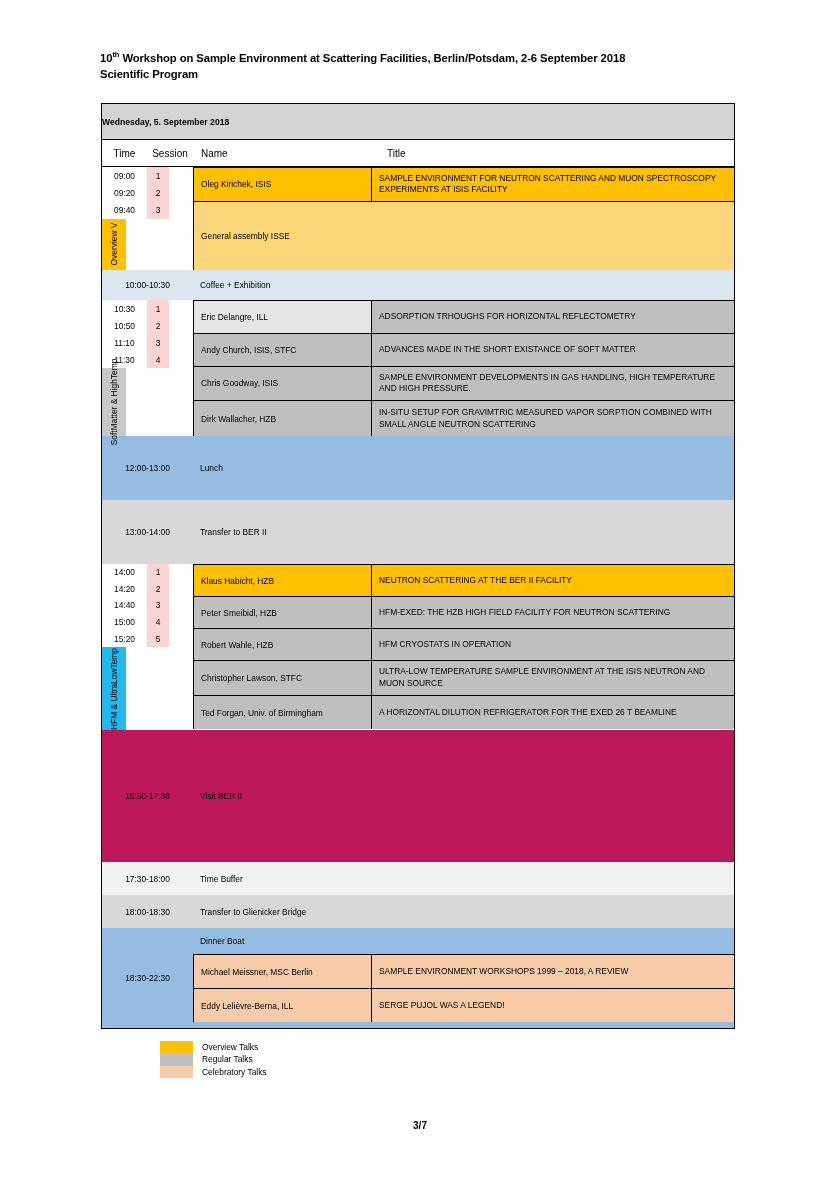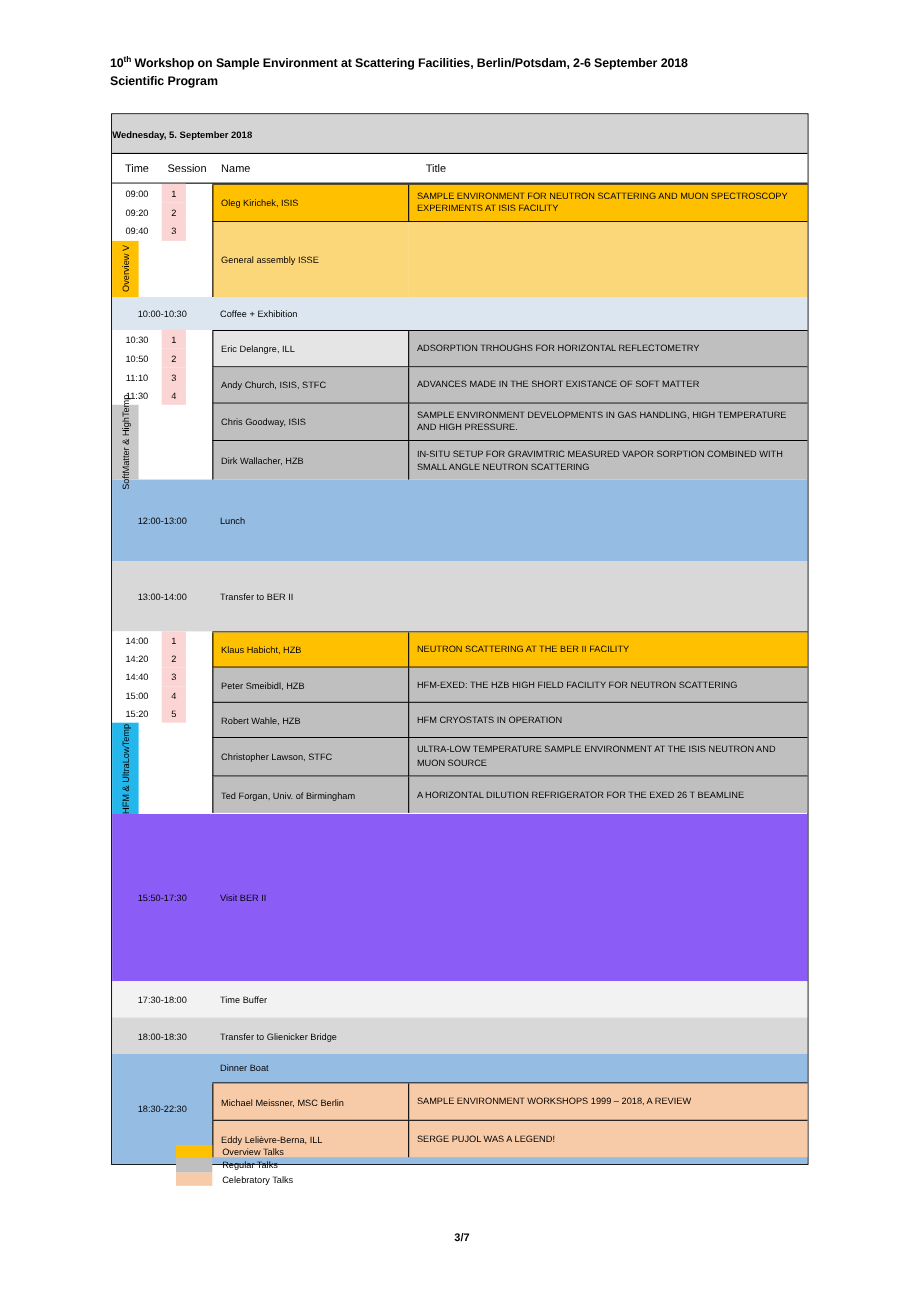--- a/index.html
+++ b/index.html
@@ -339,21 +339,21 @@
             <div class="talkrow" style="height: 35px;">
               <div class="c-name" style="background: rgb(191, 191, 191);">Chris Goodway, ISIS</div>
               <div class="c-title" style="background: rgb(191, 191, 191);">SAMPLE ENVIRONMENT DEVELOPMENTS IN GAS HANDLING, HIGH TEMPERATURE AND HIGH PRESSURE.</div>
             </div>
             <div class="talkrow" style="height: 35px;">
               <div class="c-name" style="background: rgb(191, 191, 191);">Dirk Wallacher, HZB</div>
               <div class="c-title" style="background: rgb(191, 191, 191);">IN-SITU SETUP FOR GRAVIMTRIC MEASURED VAPOR SORPTION COMBINED WITH SMALL ANGLE NEUTRON SCATTERING</div>
             </div>
           </div>
         </div>
-        <div class="break-row" style="height: 74px; background: rgb(149, 188, 227);">
+        <div class="break-row" style="height: 64px; background: rgb(149, 188, 227);">
           <div class="break-time">12:00-13:00</div>
           <div class="break-label">Lunch</div>
         </div>
         <div class="break-row" style="height: 64px; background: rgb(216, 216, 216);">
           <div class="break-time">13:00-14:00</div>
           <div class="break-label">Transfer to BER II</div>
         </div>
         <div class="session-block" style="height: 166px;">
           <div class="sb-left">
             <div style="display: flex; flex-direction: column; width: 67px; height: 100%;">
@@ -398,21 +398,21 @@
             <div class="talkrow" style="height: 35px;">
               <div class="c-name" style="background: rgb(191, 191, 191);">Christopher Lawson, STFC</div>
               <div class="c-title" style="background: rgb(191, 191, 191);">ULTRA-LOW TEMPERATURE SAMPLE ENVIRONMENT AT THE ISIS NEUTRON AND MUON SOURCE</div>
             </div>
             <div class="talkrow" style="height: 33px;">
               <div class="c-name" style="background: rgb(191, 191, 191);">Ted Forgan, Univ. of Birmingham</div>
               <div class="c-title" style="background: rgb(191, 191, 191);">A HORIZONTAL DILUTION REFRIGERATOR FOR THE EXED 26 T BEAMLINE</div>
             </div>
           </div>
         </div>
-        <div class="break-row" style="height: 152px; background: #8b5cf6;">
+        <div class="break-row" style="height: 132px; background: #be185d;">
           <div class="break-time">15:50-17:30</div>
           <div class="break-label">Visit BER II</div>
         </div>
         <div class="break-row" style="height: 33px; background: rgb(242, 242, 242);">
           <div class="break-time">17:30-18:00</div>
           <div class="break-label">Time Buffer</div>
         </div>
         <div class="break-row" style="height: 33px; background: rgb(216, 216, 216);">
           <div class="break-time">18:00-18:30</div>
           <div class="break-label">Transfer to Glienicker Bridge</div>

